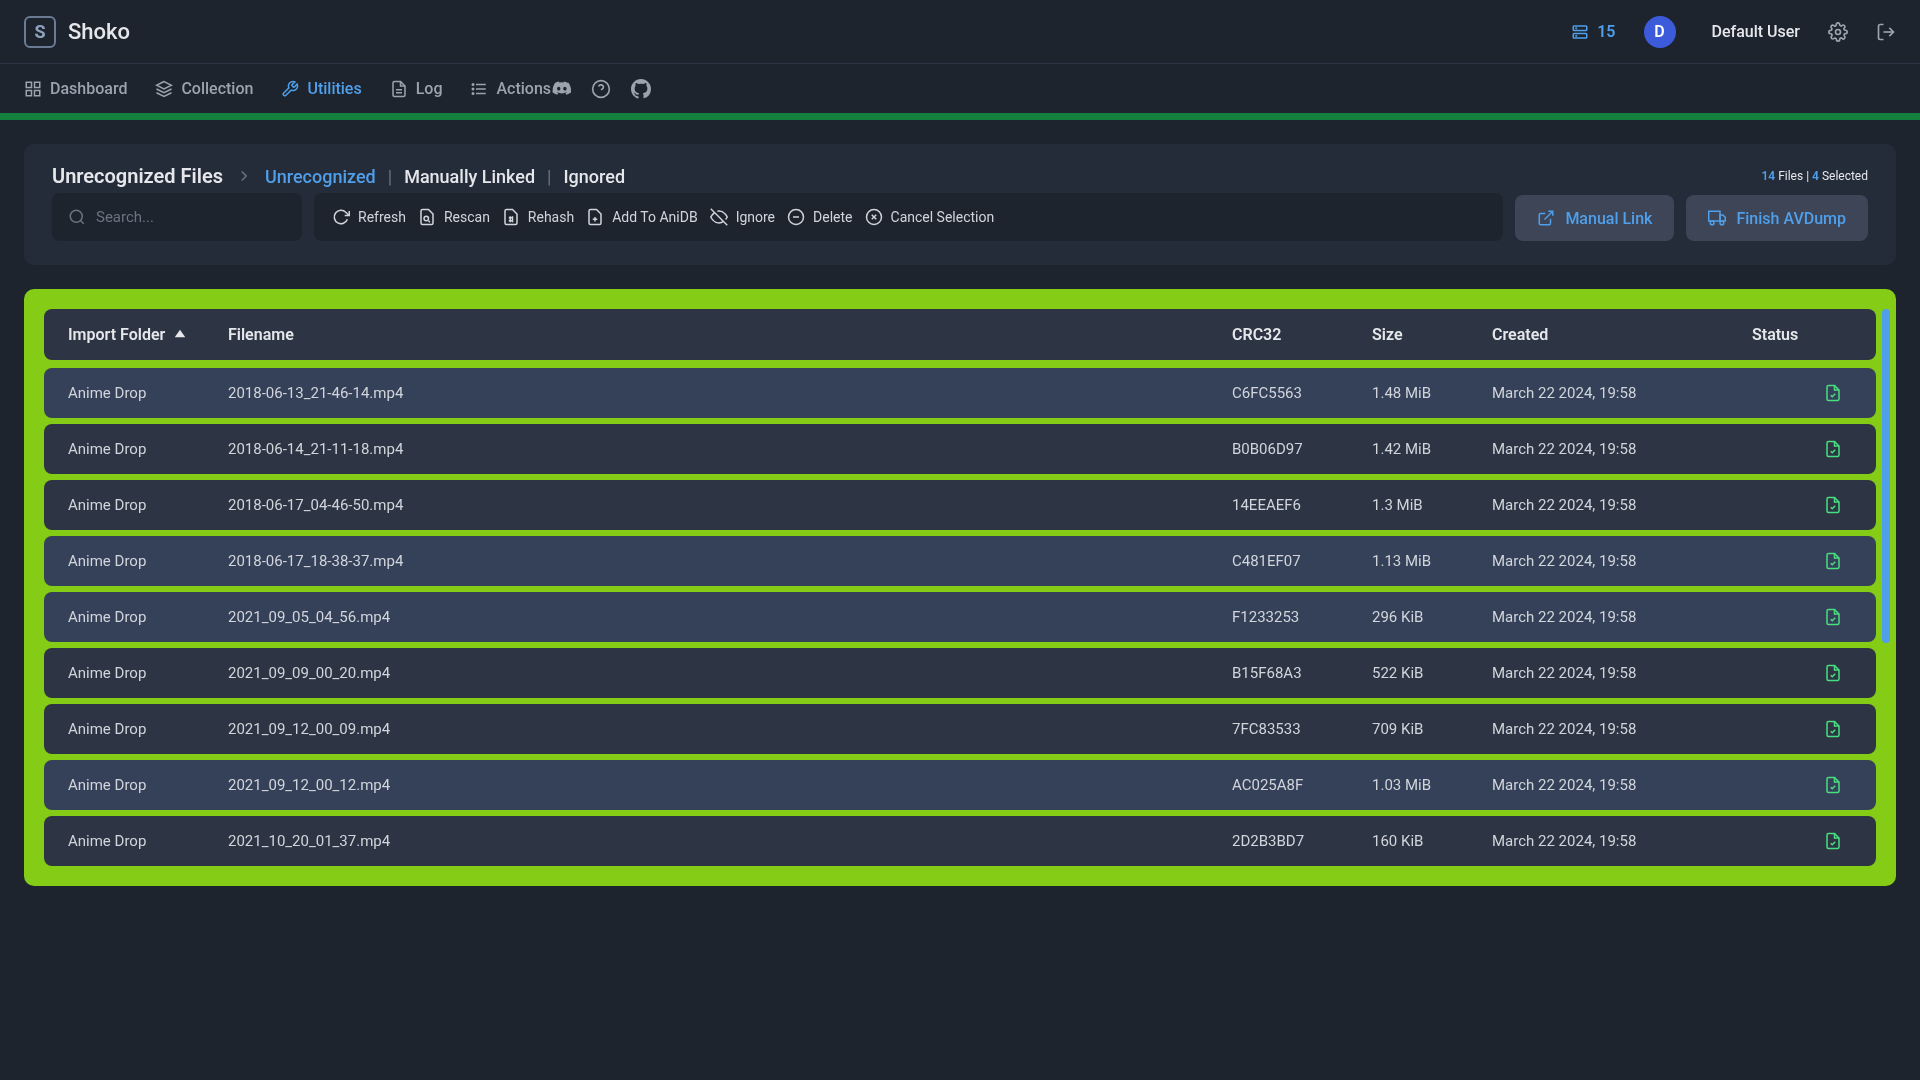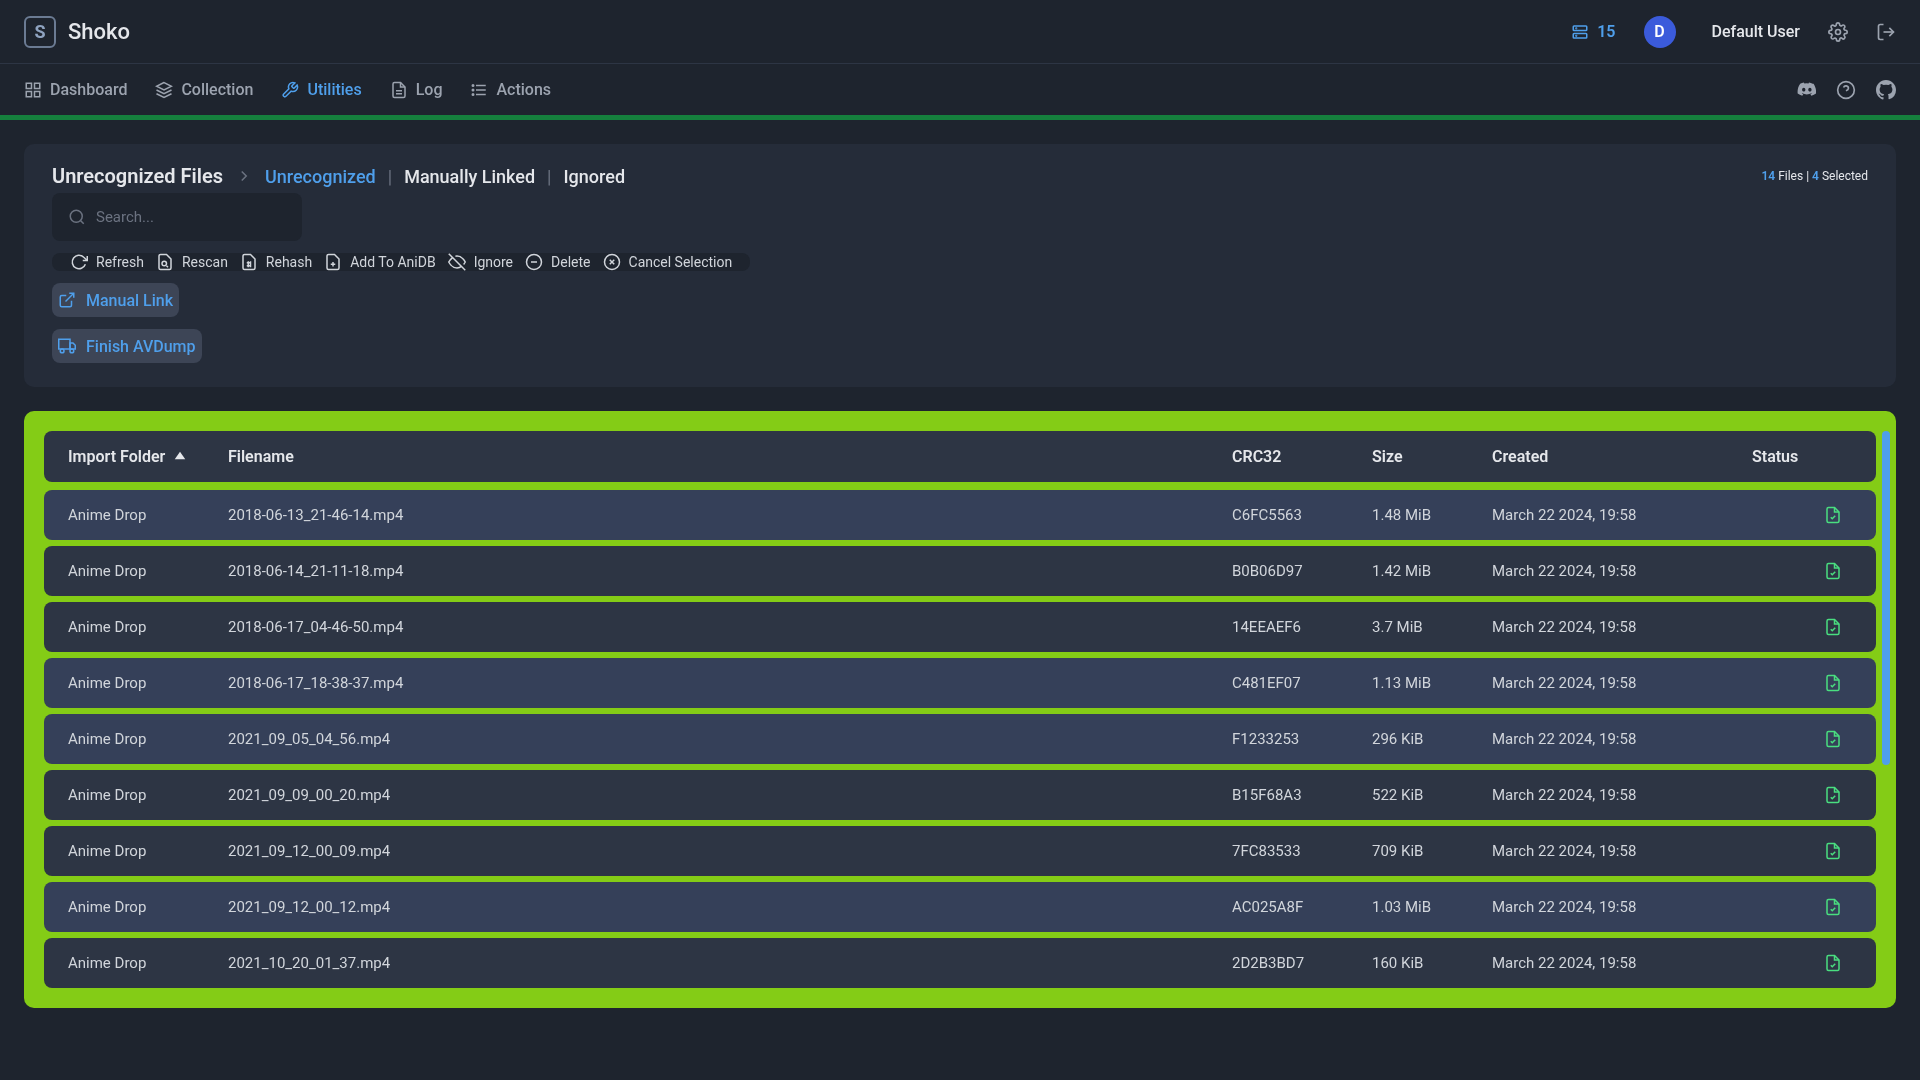--- a/index.html
+++ b/index.html
@@ -76,23 +76,22 @@
     .icon-btn {
       width: 20px;
       height: 20px;
       color: #9ca3af;
       cursor: pointer;
     }
     .nav-bar {
       height: 56px;
       display: flex;
       align-items: center;
-      justify-content: space-between;
       padding: 0 24px;
-      border-bottom: 5px solid #15803d;
+      border-bottom: 7px solid #15803d;
     }
     .nav-left {
       display: flex;
       gap: 28px;
     }
     .nav-item {
       display: flex;
       align-items: center;
       gap: 8px;
       color: #9ca3af;
@@ -145,22 +144,21 @@
       font-size: 12px;
       color: #e5e7eb;
     }
     .file-stats .num {
       color: #4f9feb;
       font-weight: 600;
     }
     .toolbar-row {
       display: flex;
       gap: 12px;
-      align-items: flex-start;
-      flex-direction: column;
+      align-items: flex-end;
     }
     .search-box {
       width: 250px;
       height: 48px;
       background: #1e242e;
       border-radius: 8px;
       display: flex;
       align-items: center;
       padding: 0 16px;
       gap: 10px;
@@ -188,27 +186,27 @@
     }
     .action-btn {
       display: flex;
       align-items: center;
       gap: 8px;
       color: #d1d5db;
       font-size: 14px;
       cursor: pointer;
     }
     .primary-btn {
-      height: 34px;
+      height: 46px;
       background: #3d4556;
       border-radius: 8px;
       display: flex;
       align-items: center;
       gap: 10px;
-      padding: 0 6px;
+      padding: 0 22px;
       color: #4f9feb;
       font-weight: 500;
       cursor: pointer;
     }
     .table-card {
       margin: 0 24px 24px 24px;
       background: #84cc16;
       border-radius: 10px;
       padding: 20px;
       position: relative;
@@ -519,21 +517,21 @@
             <path d="M14 2H6a2 2 0 0 0-2 2v16a2 2 0 0 0 2 2h12a2 2 0 0 0 2-2V8z"></path>
             <polyline points="14 2 14 8 20 8"></polyline>
             <polyline points="9 15 11 17 15 13"></polyline>
           </svg>
     </div>
   </div>
       <div class="table-row">
     <div>Anime Drop</div>
     <div>2018-06-17_04-46-50.mp4</div>
     <div>14EEAEF6</div>
-    <div>3.7 MiB</div>
+    <div>1.3 MiB</div>
     <div>March 22 2024, 19:58</div>
     <div class="status-cell">
       <svg class="status-icon" viewBox="0 0 24 24" fill="none" stroke="currentColor" stroke-width="2">
             <path d="M14 2H6a2 2 0 0 0-2 2v16a2 2 0 0 0 2 2h12a2 2 0 0 0 2-2V8z"></path>
             <polyline points="14 2 14 8 20 8"></polyline>
             <polyline points="9 15 11 17 15 13"></polyline>
           </svg>
     </div>
   </div>
       <div class="table-row selected">

